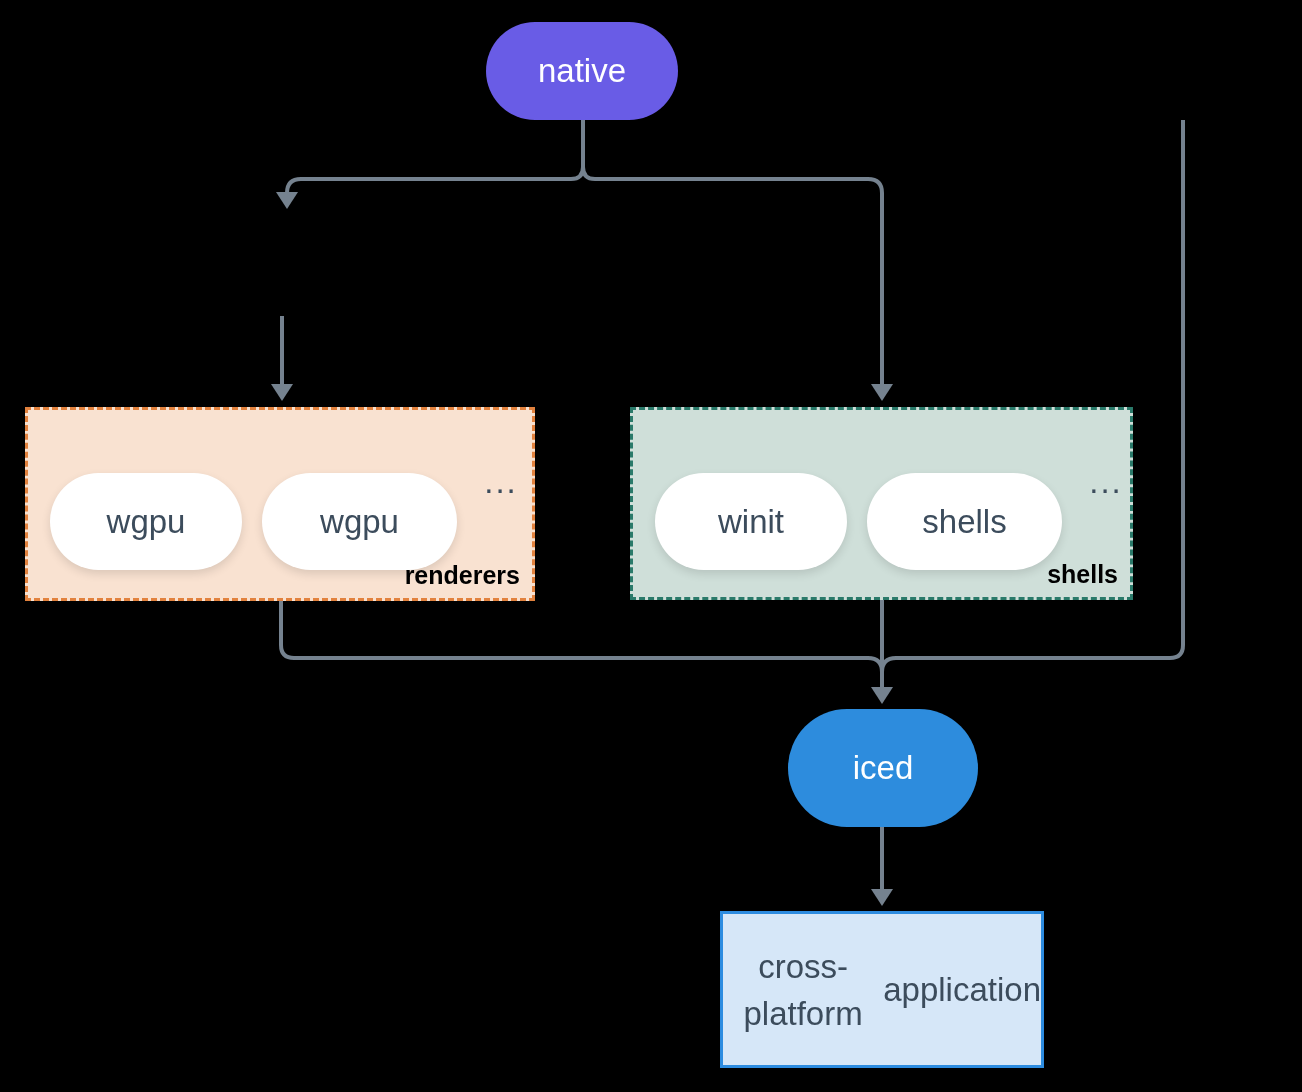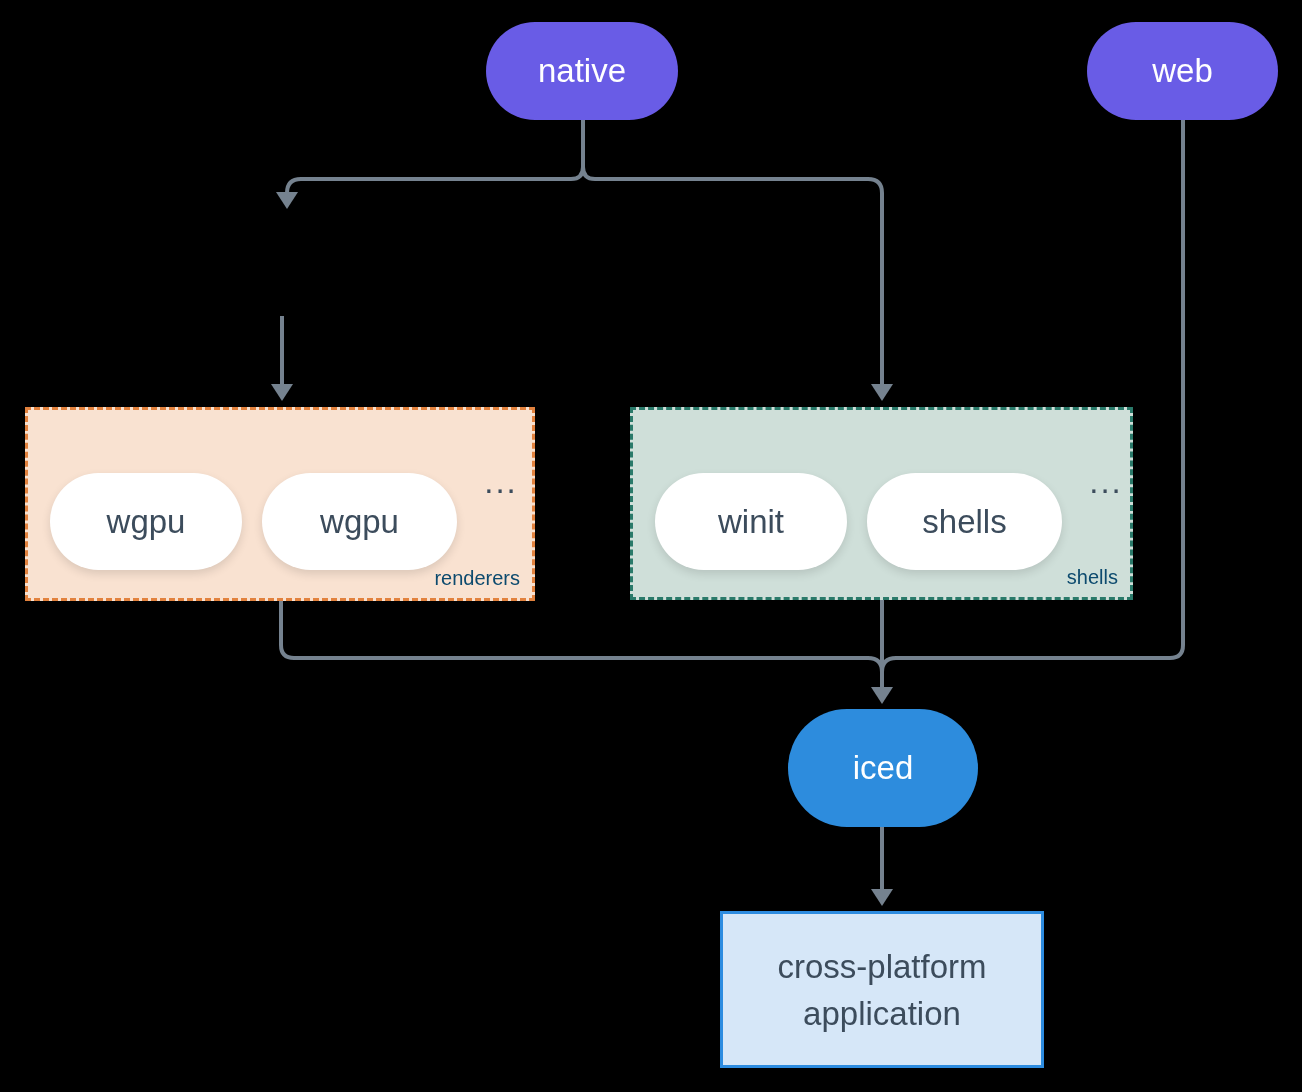--- a/index.html
+++ b/index.html
@@ -68,34 +68,35 @@
     align-items: center;
     justify-content: center;
     color: #3c4c5c;
     font-size: 33px;
     letter-spacing: 2px;
   }
   .group-label {
     position: absolute;
     right: 12px;
     bottom: 8px;
-    color: #0c4a6e;
-    font-size: 20px;
+    color: #000000;
+    font-size: 25px;
+    font-weight: bold;
   }
   .app-box {
     position: absolute;
     left: 720px; top: 911px; width: 324px; height: 157px;
     box-sizing: border-box;
     background: #d6e7f8;
     border: 3px solid #2d8ce0;
     color: #3c4c5c;
     font-size: 33px;
     line-height: 47px;
     display: flex;
-    flex-direction: column;
+    flex-direction: row;
     align-items: center;
     justify-content: center;
     text-align: center;
   }
 </style>
 </head>
 <body>
 
 <div class="stage">
 
@@ -122,23 +123,20 @@
       <polygon points="871,384 893,384 882,401"></polygon>
       <polygon points="871,687 893,687 882,704"></polygon>
       <polygon points="871,889 893,889 882,906"></polygon>
     </g>
   </svg>
 
   <div class="pill pill-native">
     <span>native</span>
   </div>
 
-  <div class="pill pill-web">
-    <span>web</span>
-  </div>
 
 
   <div class="group group-renderers">
     <div class="pill pill-white g-item-0">
       <span>wgpu</span>
     </div>
     <div class="pill pill-white g-item-1">
       <span>wgpu</span>
     </div>
     <span class="ellipsis">...</span>

